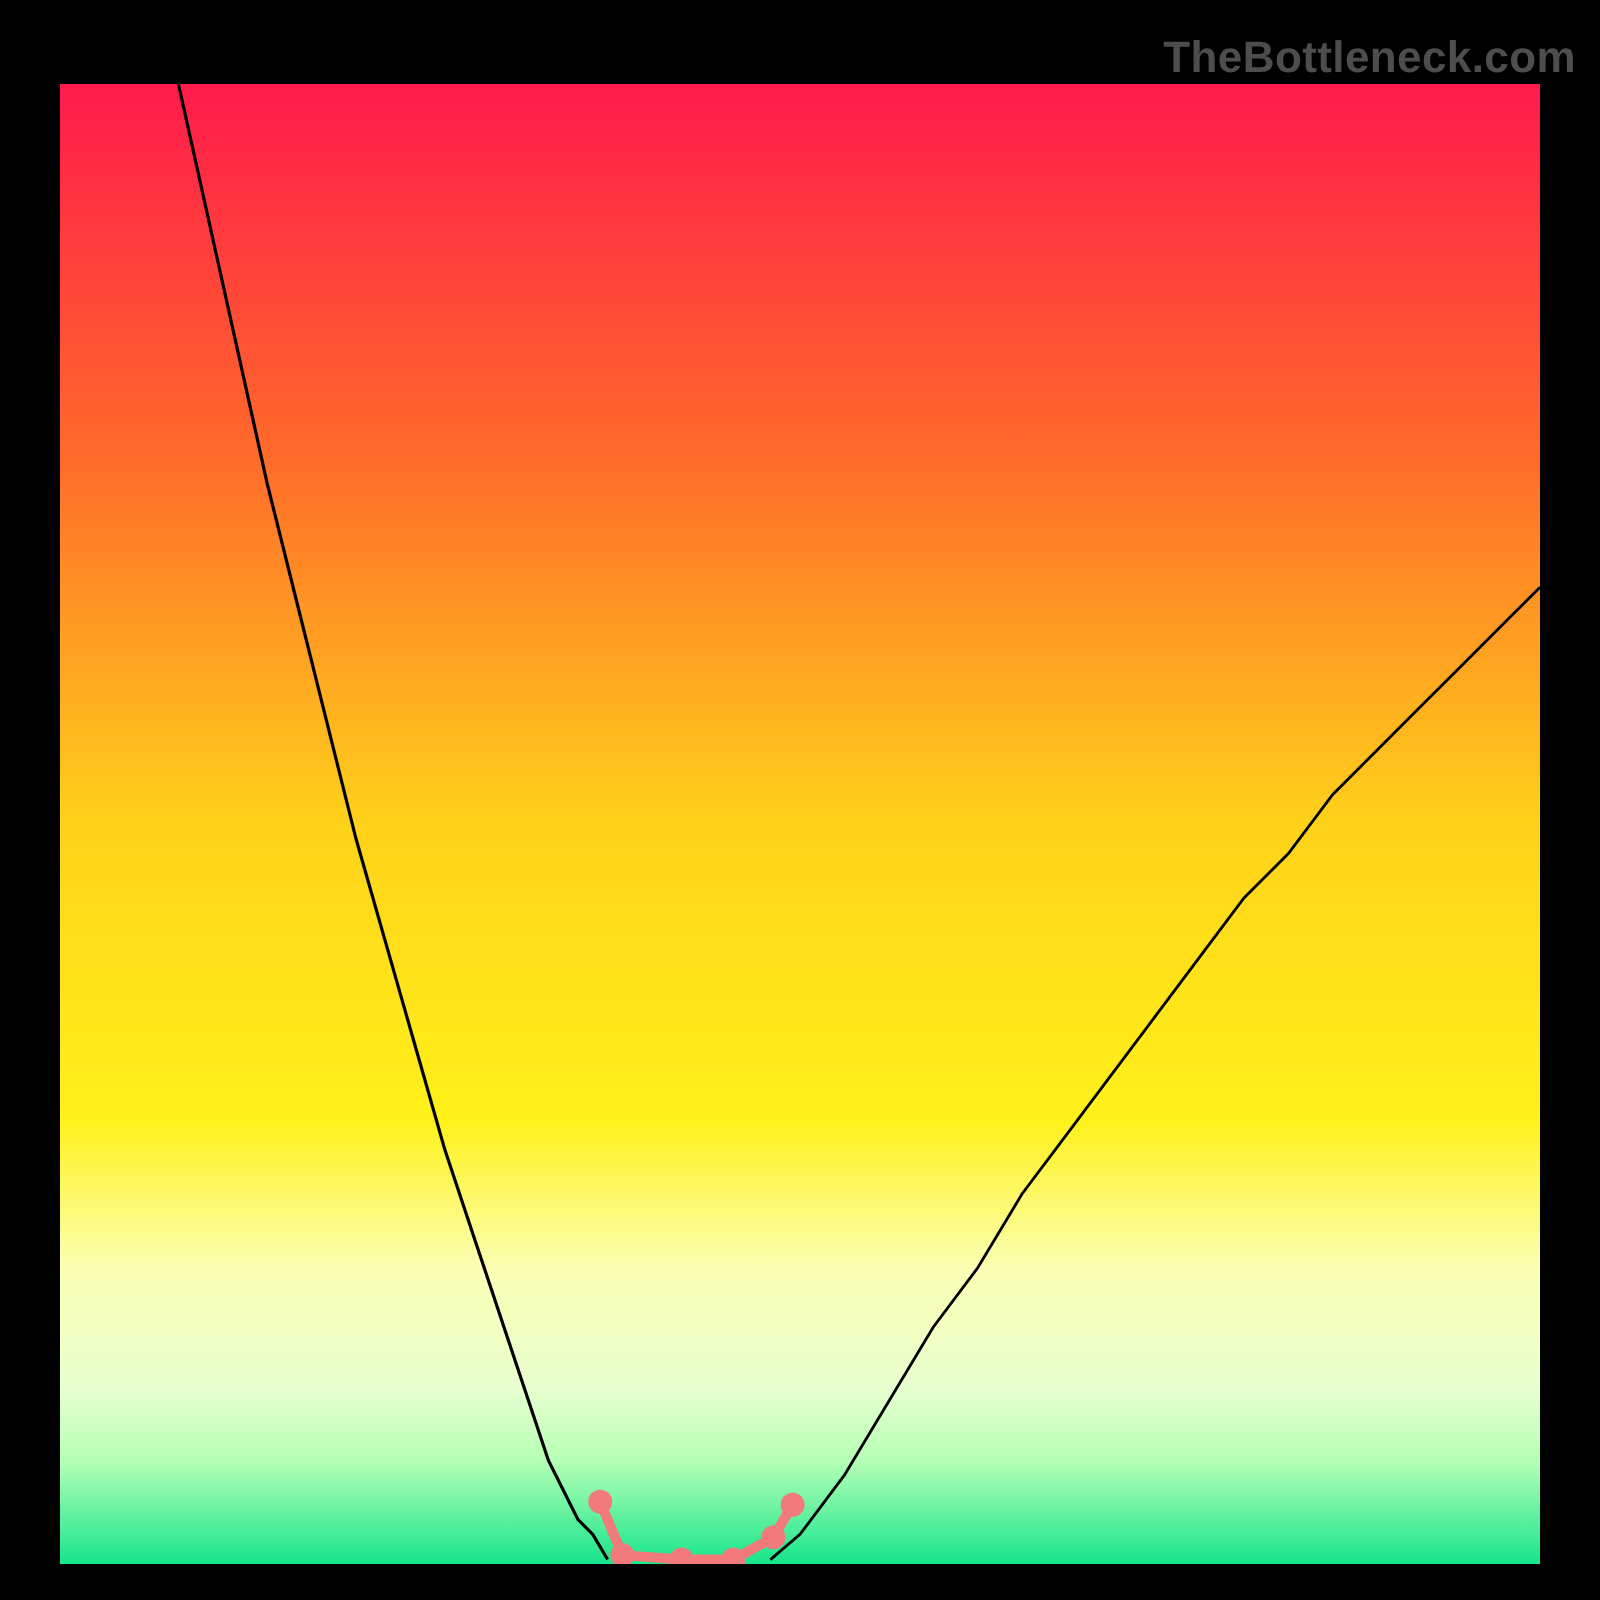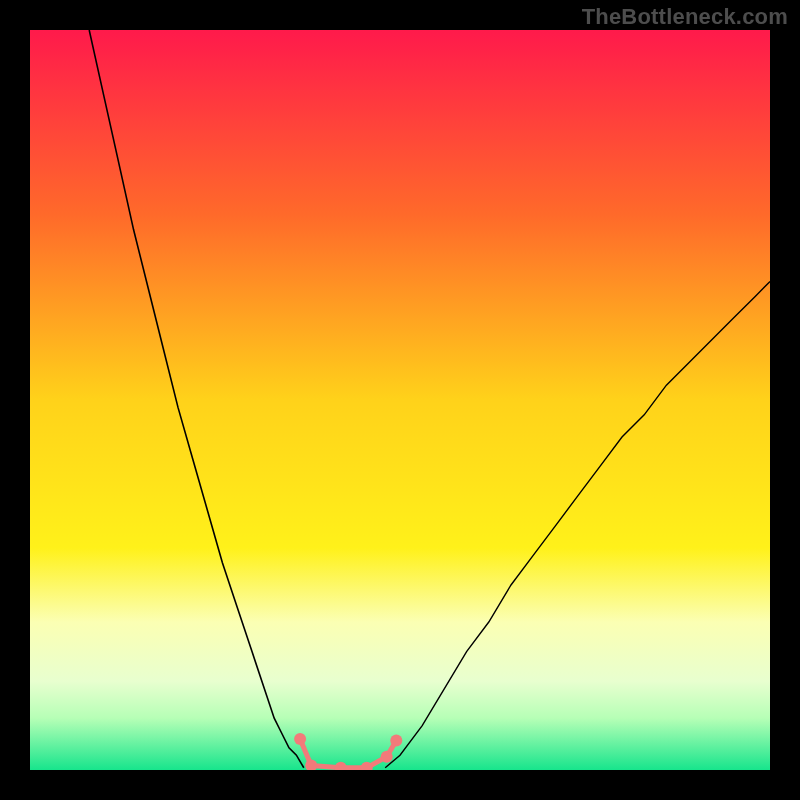--- a/index.html
+++ b/index.html
@@ -7,21 +7,21 @@
     padding: 0;
     width: 800px;
     height: 800px;
     background: #000;
     font-family: Arial, Helvetica, sans-serif;
     overflow: hidden;
   }
   .frame {
     position: absolute;
     left: 0;
-    top: 0;
+    top: 12px;
     width: 800px;
     height: 572px;
     background: #000;
     text-align: right;
   }
   .plot {
     position: absolute;
     left: 30px;
     top: 30px;
     width: 740px;

